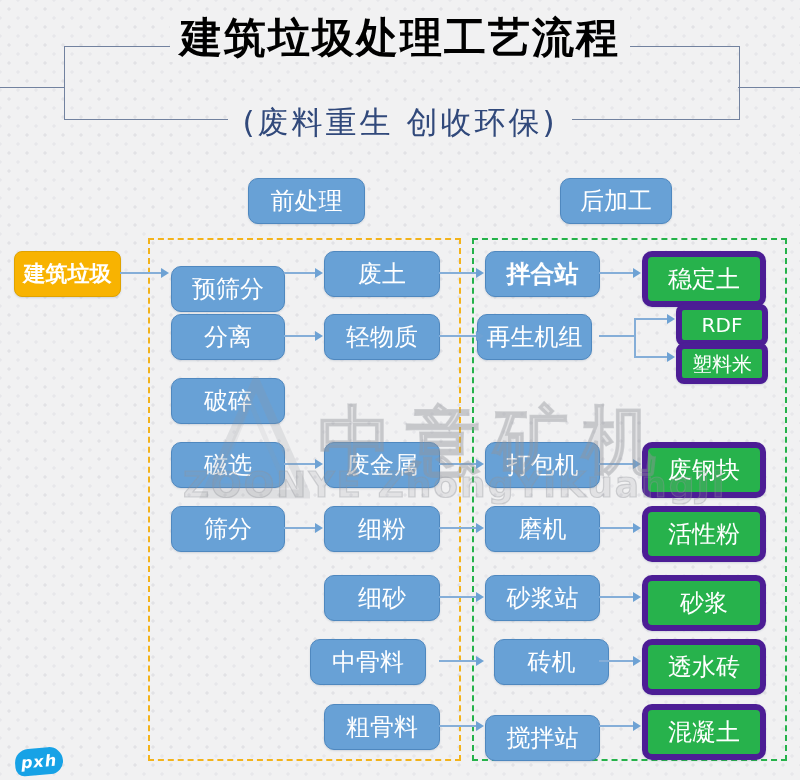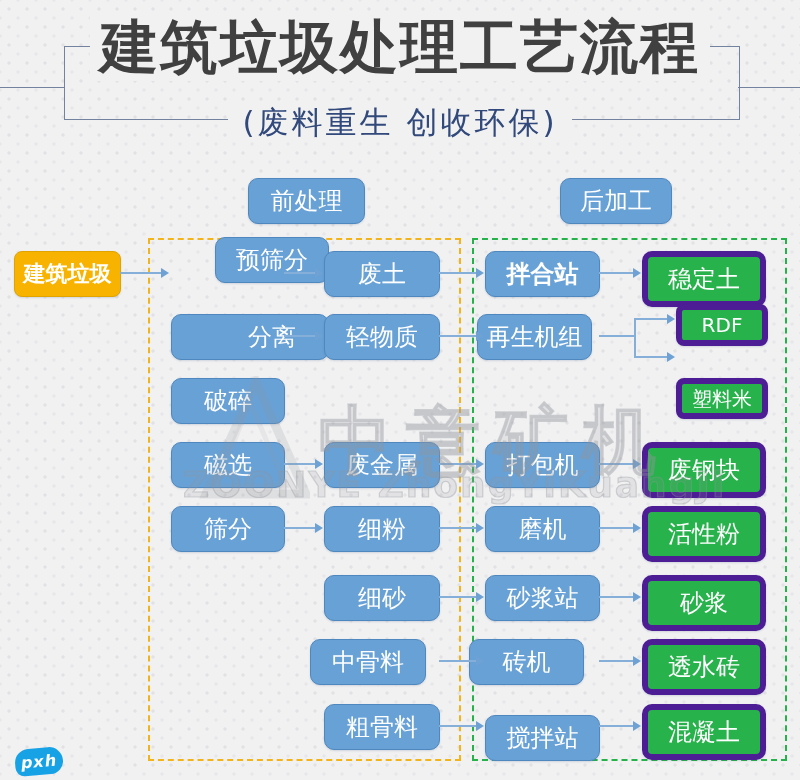--- a/index.html
+++ b/index.html
@@ -11,21 +11,21 @@
       radial-gradient(circle,#e2e2e5 1.3px,rgba(0,0,0,0) 1.9px),
       radial-gradient(circle,#e7e7ea 1.3px,rgba(0,0,0,0) 1.9px);
     background-size:18px 18px,18px 18px;
     background-position:0 0,9px 9px;
   }
   .hairline{position:absolute;background:#72829f;height:1px;}
   .frame{position:absolute;left:64px;top:46px;width:674px;height:72px;border:1px solid #72829f;}
   .title{position:absolute;top:14px;left:0;width:800px;text-align:center;}
   .title span{
     display:inline-block;background:#f1f1f2;padding:0 10px;
-    font-size:58px;font-weight:bold;color:#404040;letter-spacing:2px;line-height:1.15;
+    font-size:42px;font-weight:bold;color:#000000;letter-spacing:2px;line-height:1.15;
   }
   .subtitle{position:absolute;top:102px;left:0;width:800px;text-align:center;}
   .subtitle span{
     display:inline-block;background:#f1f1f2;padding:0 14px;
     font-size:31px;color:#31497b;letter-spacing:3px;line-height:1.3;
   }
   .region{position:absolute;border:2px dashed;background:transparent;}
   .region.ry{border-color:#f3b31b;}
   .region.rg{border-color:#25b24a;}
   .box{
@@ -73,24 +73,24 @@
     <span>后加工</span>
   </div>
 
 <div class="region ry" style="left:148px;top:238px;width:309px;height:519px;"></div>
 <div class="region rg" style="left:472px;top:238px;width:311px;height:519px;"></div>
 
 <div class="box src" style="left:14px;top:251px;width:105px;height:44px;">
     <span>建筑垃圾</span>
   </div>
 
-<div class="box blue" style="left:171px;top:237px;width:112px;height:44px;margin-left:44px;">
+<div class="box blue" style="left:171px;top:266px;width:112px;height:44px;">
     <span>预筛分</span>
   </div>
-<div class="box blue" style="left:171px;top:314px;width:112px;height:44px;padding-left:44px;">
+<div class="box blue" style="left:171px;top:314px;width:112px;height:44px;">
     <span>分离</span>
   </div>
 <div class="box blue" style="left:171px;top:378px;width:112px;height:44px;">
     <span>破碎</span>
   </div>
 <div class="box blue" style="left:171px;top:442px;width:112px;height:44px;">
     <span>磁选</span>
   </div>
 <div class="box blue" style="left:171px;top:506px;width:112px;height:44px;">
     <span>筛分</span>
@@ -126,34 +126,34 @@
   </div>
 <div class="box blue" style="left:485px;top:442px;width:113px;height:44px;">
     <span>打包机</span>
   </div>
 <div class="box blue" style="left:485px;top:506px;width:113px;height:44px;">
     <span>磨机</span>
   </div>
 <div class="box blue" style="left:485px;top:575px;width:113px;height:44px;">
     <span>砂浆站</span>
   </div>
-<div class="box blue" style="left:469px;top:639px;width:113px;height:44px;">
+<div class="box blue" style="left:494px;top:639px;width:113px;height:44px;">
     <span>砖机</span>
   </div>
 <div class="box blue" style="left:485px;top:704px;width:113px;height:44px;margin-top:11px;">
     <span>搅拌站</span>
   </div>
 
 <div class="box green" style="left:642px;top:251px;width:112px;height:44px;">
     <span>稳定土</span>
   </div>
 <div class="box green small" style="left:676px;top:304px;width:80px;height:30px;text-align:center;">
     <span>RDF</span>
   </div>
-<div class="box green small" style="left:676px;top:343px;width:80px;height:29px;margin-top:35px;">
+<div class="box green small" style="left:676px;top:343px;width:80px;height:29px;">
     <span>塑料米</span>
   </div>
 <div class="box green" style="left:642px;top:442px;width:112px;height:44px;">
     <span>废钢块</span>
   </div>
 <div class="box green" style="left:642px;top:506px;width:112px;height:44px;">
     <span>活性粉</span>
   </div>
 <div class="box green" style="left:642px;top:575px;width:112px;height:44px;">
     <span>砂浆</span>

